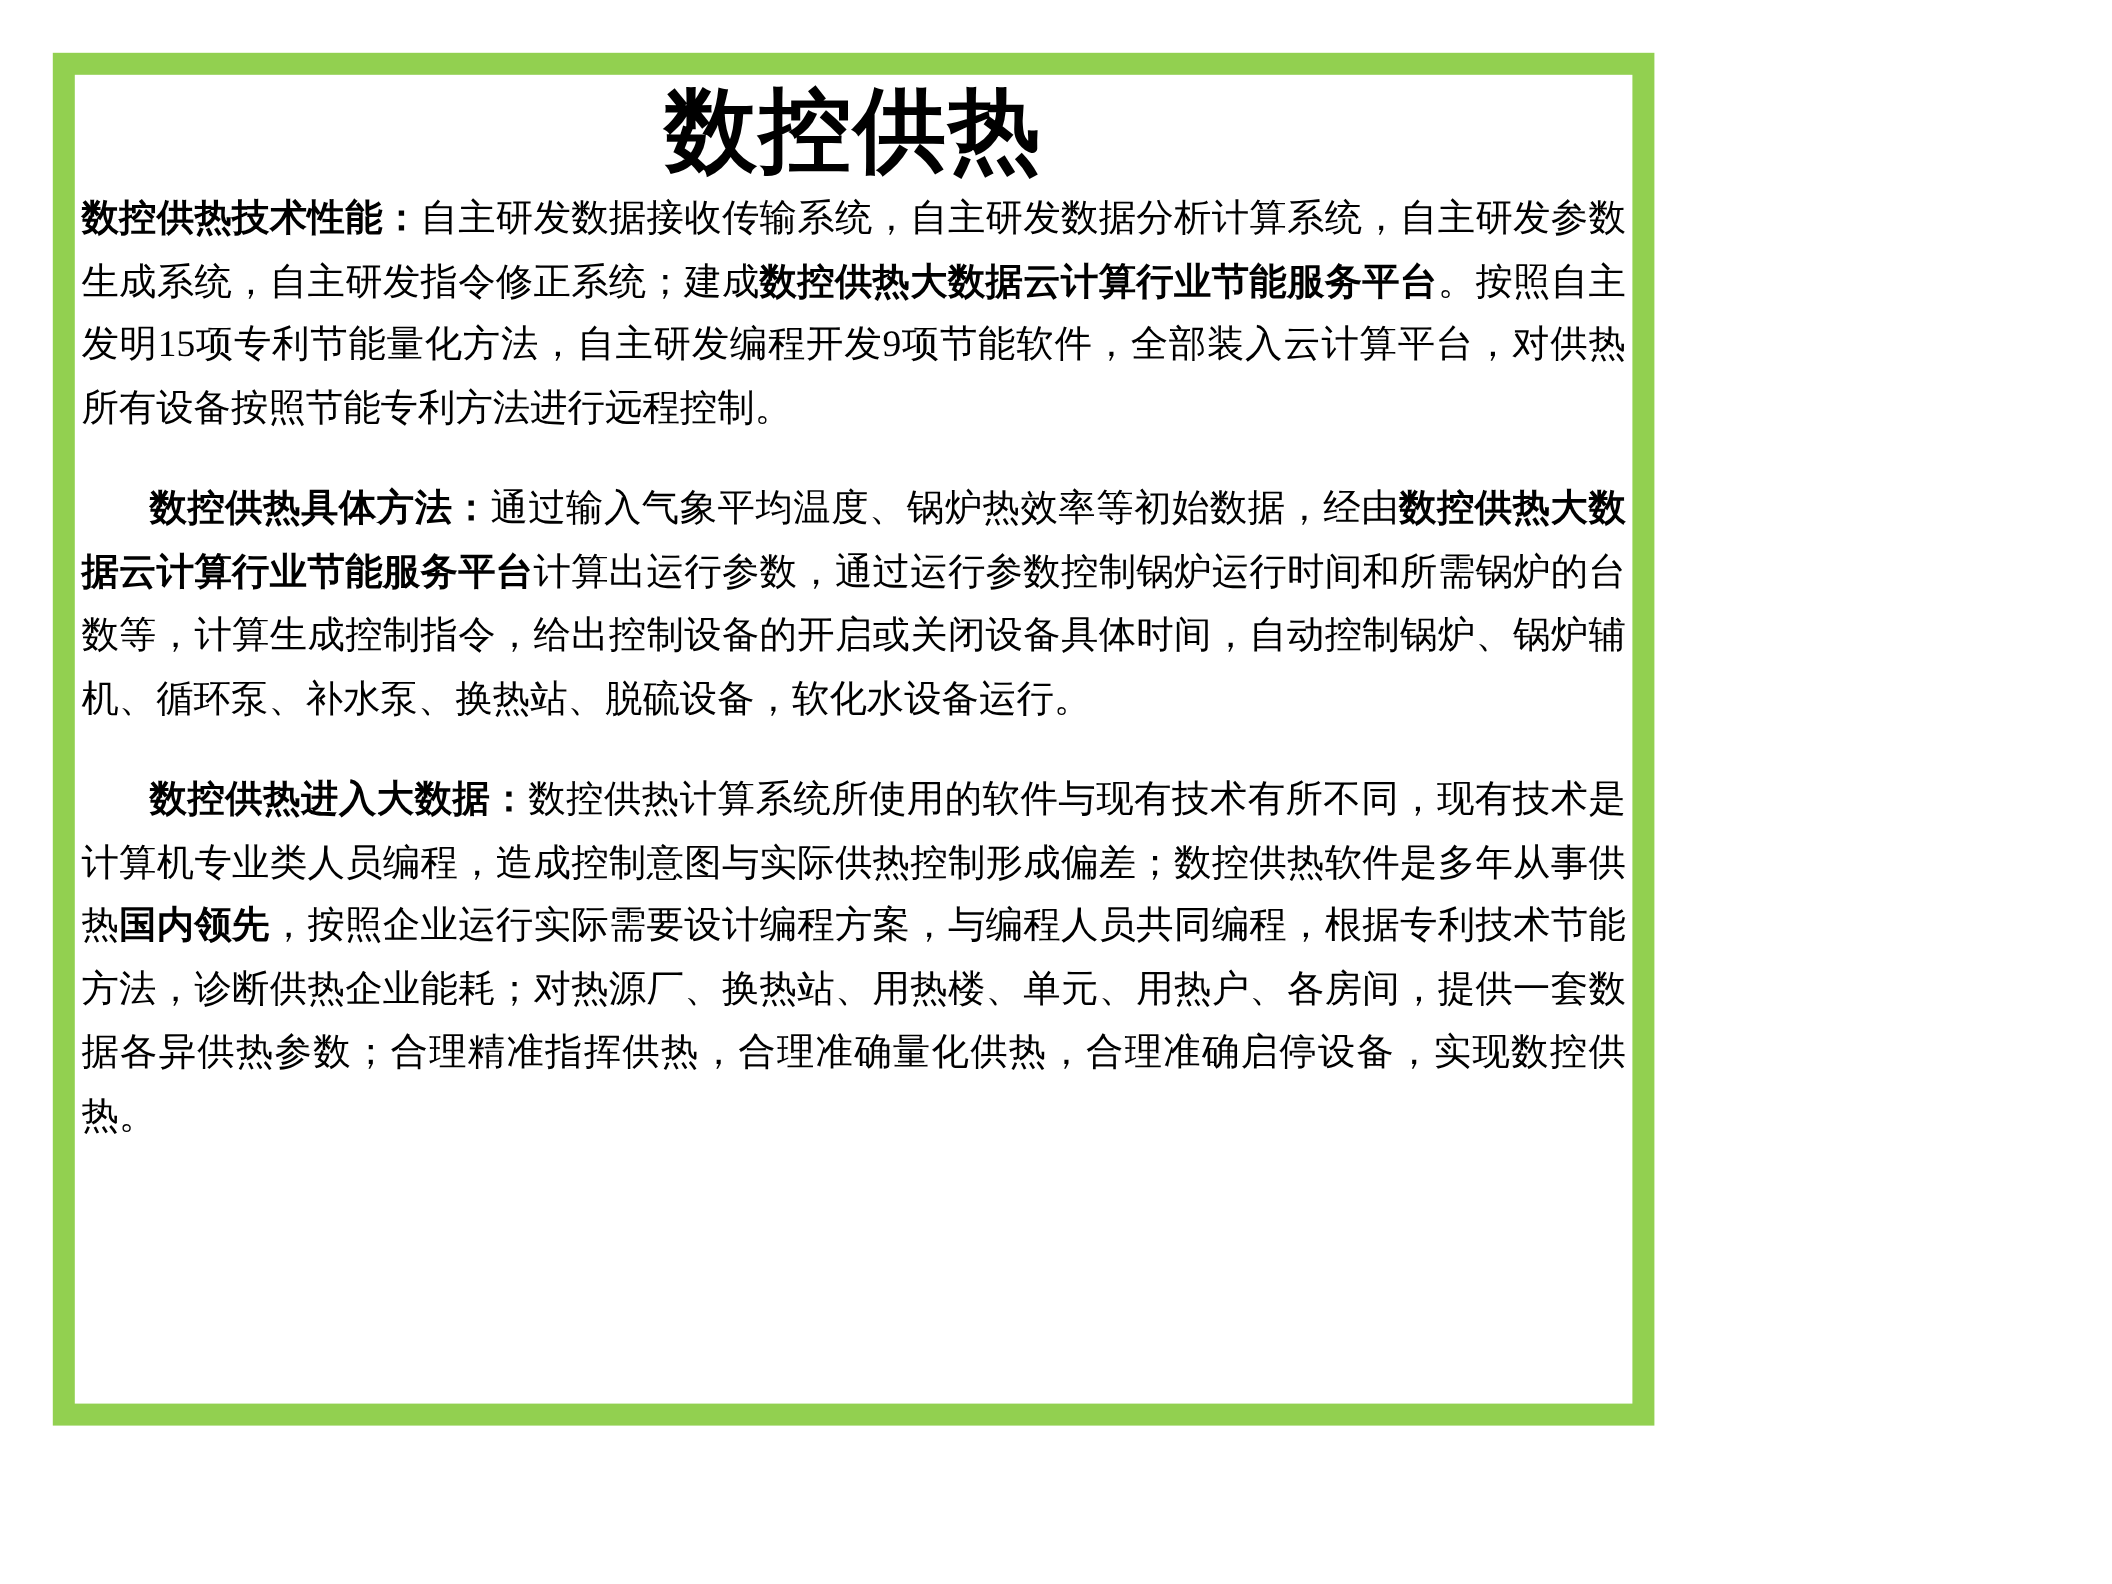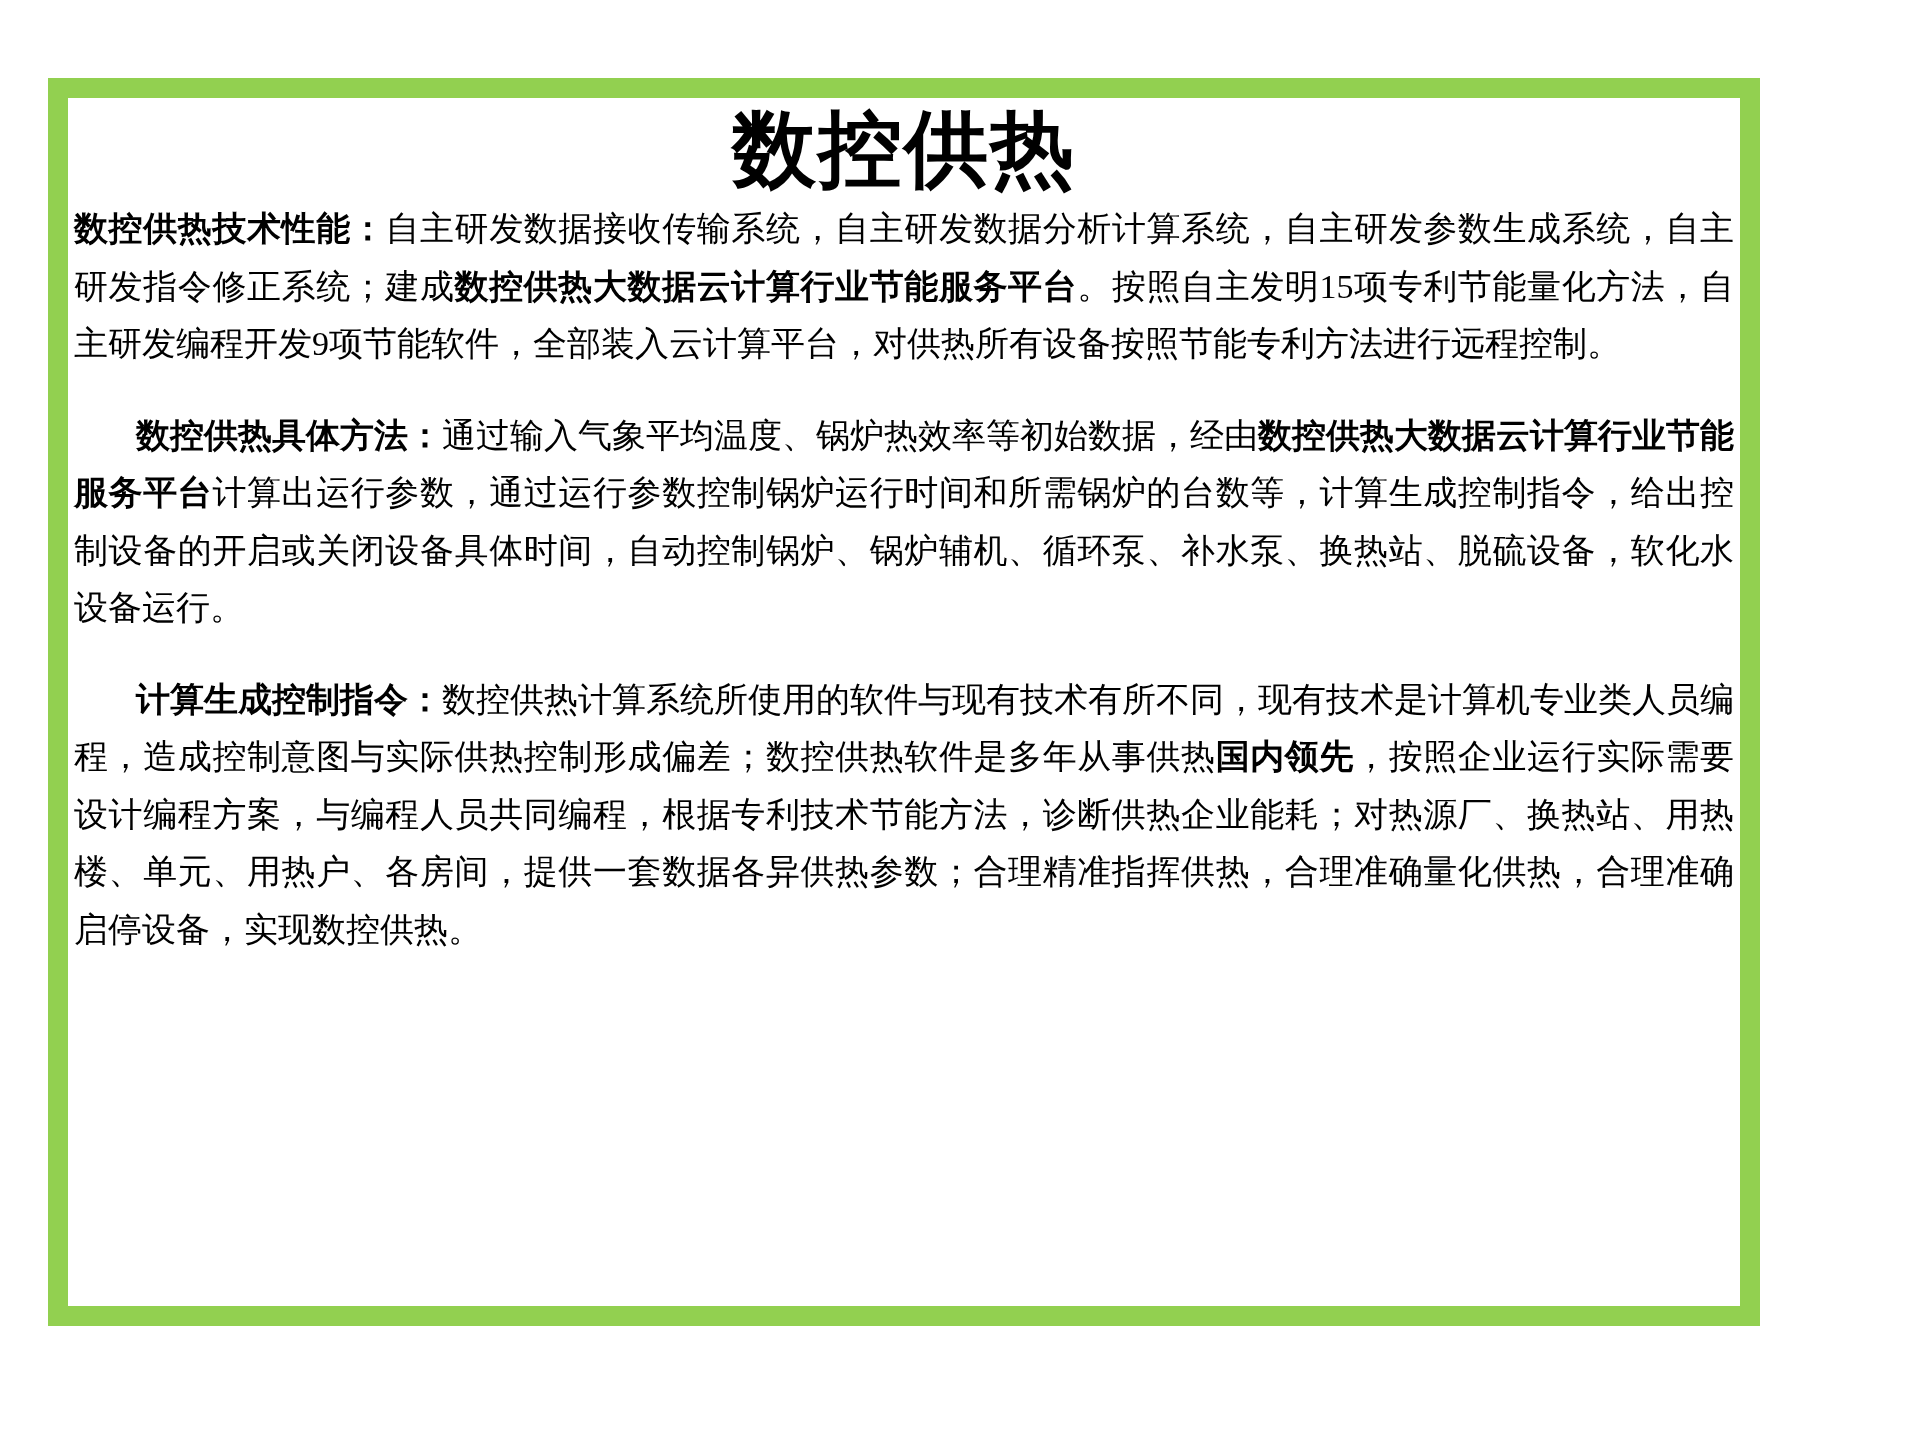--- a/index.html
+++ b/index.html
@@ -12,22 +12,22 @@
     width: 1920px;
     height: 1440px;
     background: #ffffff;
     overflow: hidden;
     font-family: "Liberation Serif", "DejaVu Serif", serif;
     color: #000000;
   }
   .frame {
     position: absolute;
     left: 48px;
-    top: 78px;
-    width: 1712px;
+    top: 48px;
+    width: 1456px;
     height: 1248px;
     box-sizing: border-box;
     border: 20px solid #92D050;
     background: #ffffff;
     padding: 2px 6px 0 6px;
   }
   h1.doc-title {
     margin: 0;
     padding: 0;
     font-size: 84px;
@@ -53,15 +53,15 @@
   }
 </style>
 </head>
 <body>
 
 <div class="page">
   <div class="frame" style="border-color: rgb(146, 208, 80);">
     <h1 class="doc-title">数控供热</h1>
     <p class="para"><span class="b">数控供热技术性能：</span><span>自主研发数据接收传输系统，自主研发数据分析计算系统，自主研发参数生成系统，自主研发指令修正系统；建成</span><span class="b">数控供热大数据云计算行业节能服务平台</span><span>。按照自主发明15项专利节能量化方法，自主研发编程开发9项节能软件，全部装入云计算平台，对供热所有设备按照节能专利方法进行远程控制。</span></p>
     <p class="para indent"><span class="b">数控供热具体方法：</span><span>通过输入气象平均温度、锅炉热效率等初始数据，经由</span><span class="b">数控供热大数据云计算行业节能服务平台</span><span>计算出运行参数，通过运行参数控制锅炉运行时间和所需锅炉的台数等，计算生成控制指令，给出控制设备的开启或关闭设备具体时间，自动控制锅炉、锅炉辅机、循环泵、补水泵、换热站、脱硫设备，软化水设备运行。</span></p>
-    <p class="para indent"><span class="b">计算生成控制指令：</span><span>数控供热计算系统所使用的软件与现有技术有所不同，现有技术是计算机专业类人员编程，造成控制意图与实际供热控制形成偏差；数控供热软件是多年从事供热</span><span class="b">国内领先</span><span>，按照企业运行实际需要设计编程方案，与编程人员共同编程，根据专利技术节能方法，诊断供热企业能耗；对热源厂、换热站、用热楼、单元、用热户、各房间，提供一套数据各异供热参数；合理精准指挥供热，合理准确量化供热，合理准确启停设备，实现数控供热。</span></p>
+    <p class="para indent"><span class="b">数控供热进入大数据：</span><span>数控供热计算系统所使用的软件与现有技术有所不同，现有技术是计算机专业类人员编程，造成控制意图与实际供热控制形成偏差；数控供热软件是多年从事供热</span><span class="b">国内领先</span><span>，按照企业运行实际需要设计编程方案，与编程人员共同编程，根据专利技术节能方法，诊断供热企业能耗；对热源厂、换热站、用热楼、单元、用热户、各房间，提供一套数据各异供热参数；合理精准指挥供热，合理准确量化供热，合理准确启停设备，实现数控供热。</span></p>
   </div>
 </div>
 
 </body></html>

